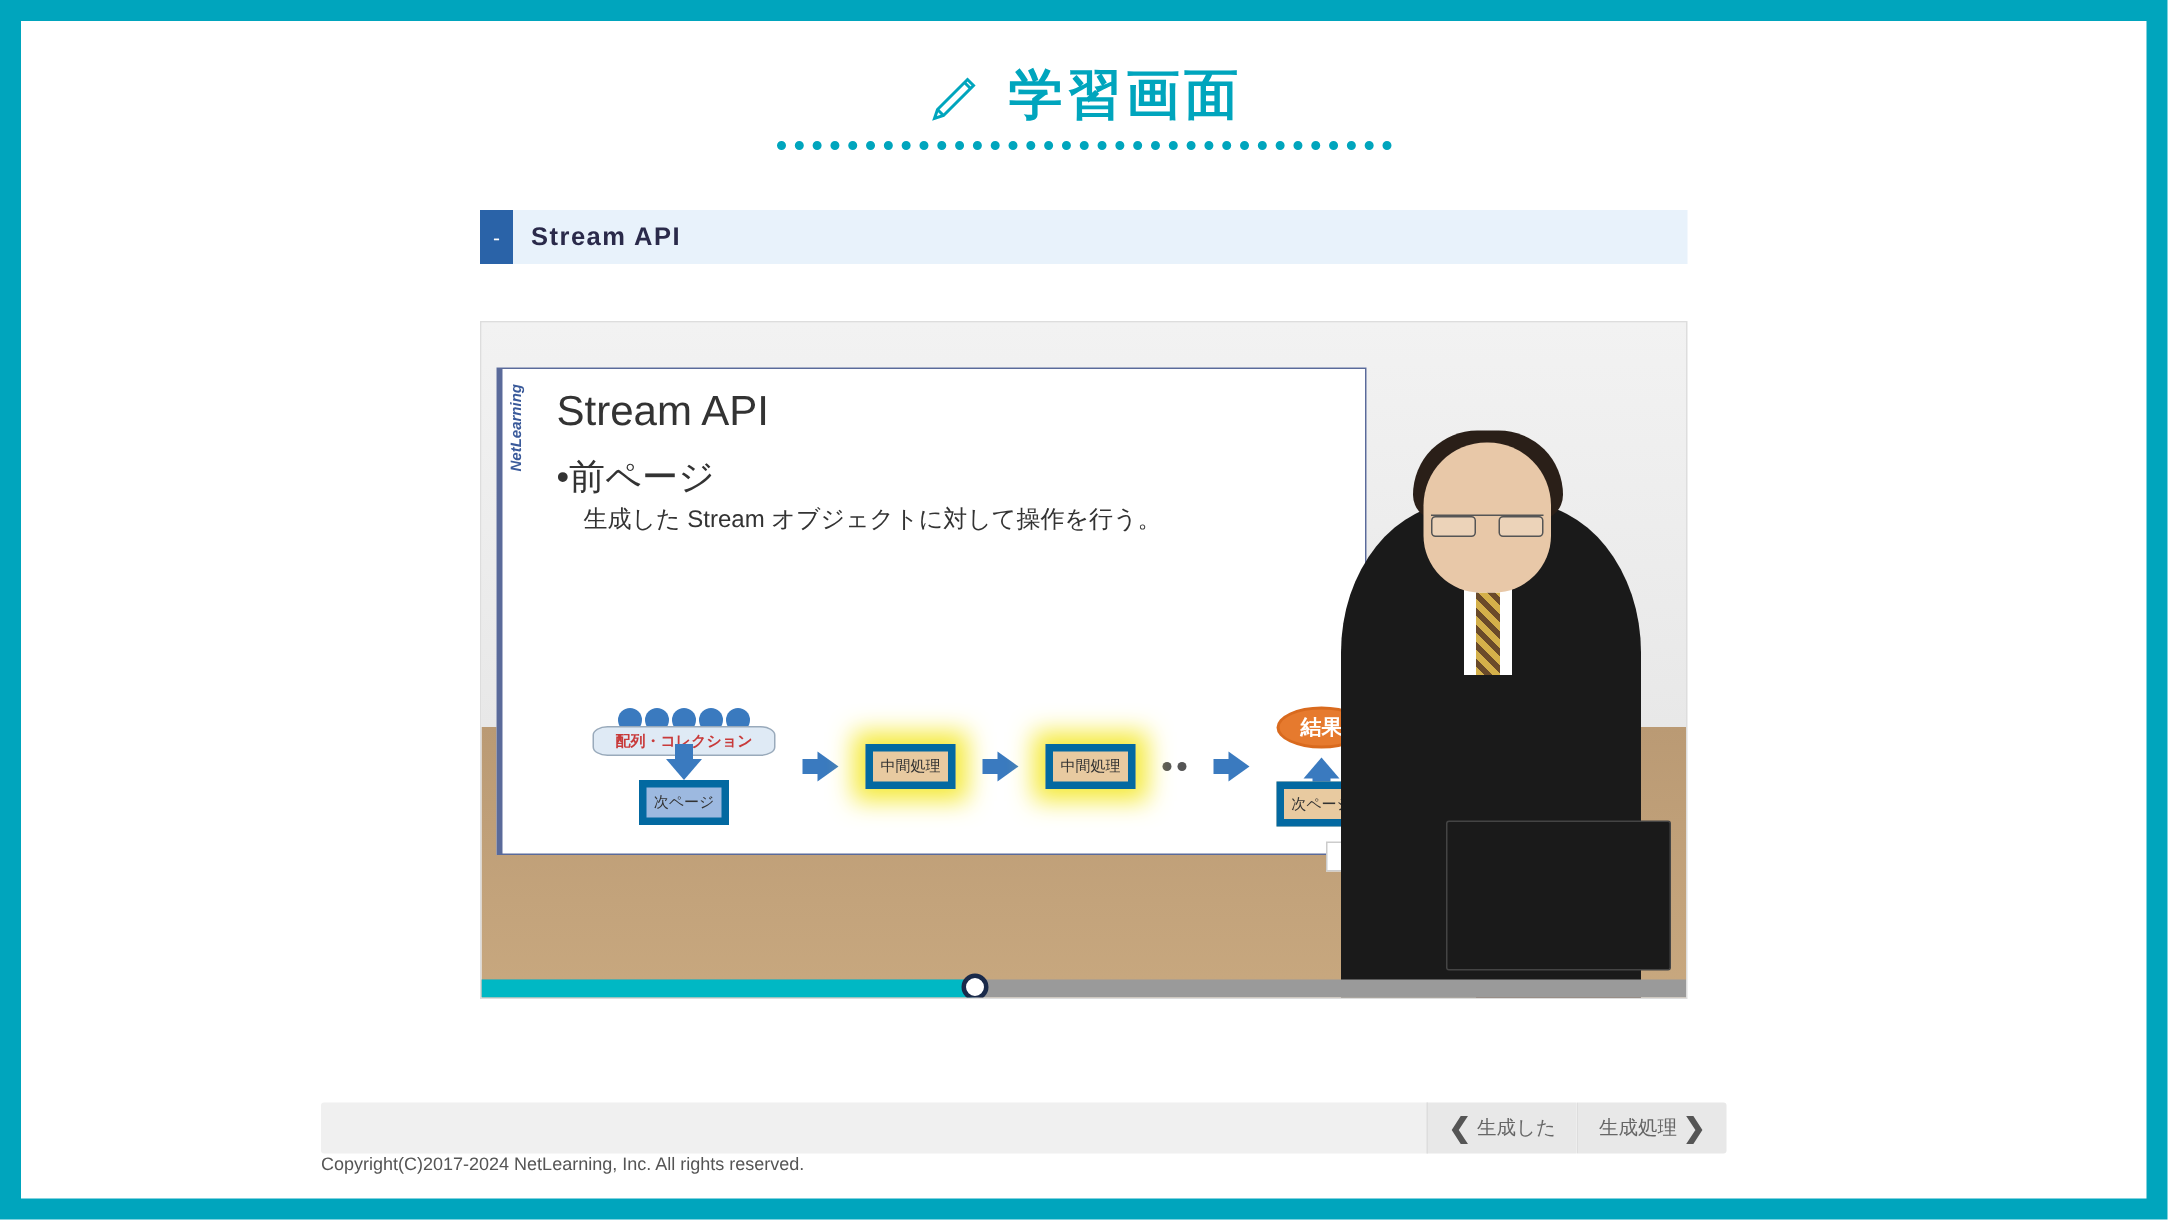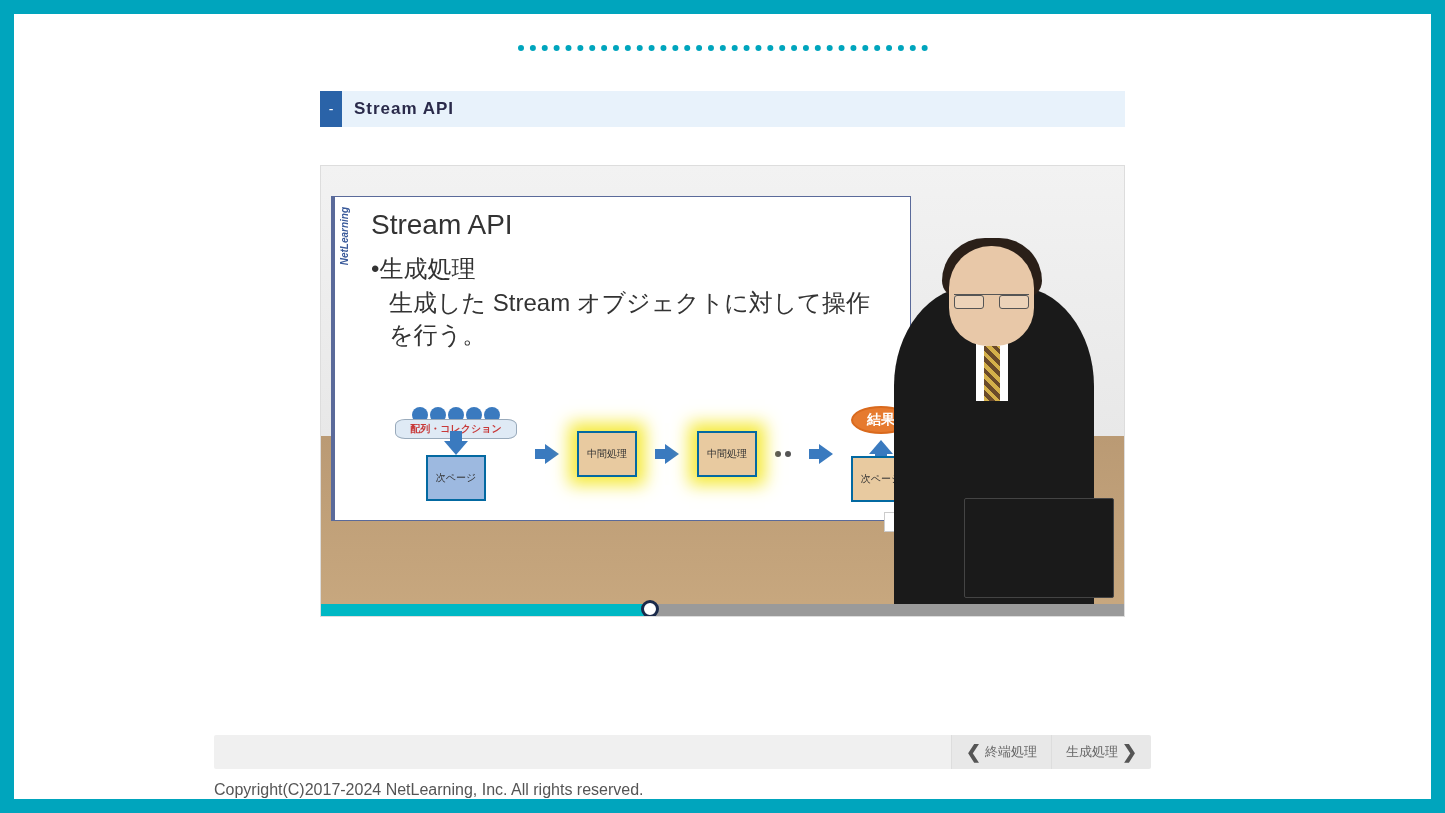--- a/index.html
+++ b/index.html
@@ -118,21 +118,21 @@
     color: #333;
   }
   .slide-bullet {
     margin-top: 12px;
   }
   .slide-bullet-label {
     font-size: 24px;
     color: #333;
   }
   .slide-bullet-desc {
-    font-size: 24px;
+    font-size: 16px;
     color: #333;
     line-height: 1.35;
     padding-left: 18px;
     margin-top: 2px;
   }
 
   .diagram {
     position: absolute;
     left: 60px;
     bottom: 18px;
@@ -177,22 +177,22 @@
   .arrow-down::before{
     content:"";
     position:absolute;
     top:-24px; left:-6px;
     width:12px; height:12px;
     background:#3a7abf;
   }
 
   .proc-box {
     width: 60px;
-    height: 46px;
-    border: 2px solid #0369a1;
+    height: 30px;
+    border: 5px solid #0369a1;
     display: flex;
     align-items: center;
     justify-content: center;
     font-size: 10px;
     color: #333;
     position: relative;
   }
   .proc-blue { background: #9db9e0; }
   .proc-orange { background: #e8caa0; }
   .proc-glow {
@@ -399,49 +399,61 @@
     gap: 4px;
     font-size: 13px;
     color: #666;
     cursor: pointer;
   }
   .nav-btn:last-child { border-radius: 0 2px 2px 0; }
   .chev { font-size: 18px; font-weight: bold; color: #555;}
 
   .copyright {
     position: absolute;
-    bottom: 0;
+    bottom: 16px;
     left: 200px;
-    font-size: 16px;
+    font-size: 12px;
     color: #555;
   }
 </style>
 </head>
 <body>
 
 <div class="page-header">
+  <div class="header-row">
+    <span class="pencil-icon">
+      <svg viewBox="0 0 40 40">
+        <g fill="none" stroke="#00a5bd" stroke-width="2">
+          <path d="M8 32 L28 12 L32 16 L12 36 L6 38 L8 32 Z"></path>
+          <path d="M26 14 L30 18"></path>
+          <path d="M8 32 L12 36"></path>
+        </g>
+      </svg>
+    </span>
+    <span class="header-title">学習画面</span>
+  </div>
   <div class="dotted-underline"></div>
 </div>
 
 <div class="content">
 
   <div class="lesson-bar">
     <div class="lesson-bar-accent">-</div>
     <div class="lesson-bar-title">Stream API</div>
   </div>
 
   <div class="video-frame">
     <div class="video-inner">
 
       <div class="slide">
         <div class="slide-brand">NetLearning</div>
         <div class="slide-body">
           <div class="slide-title">Stream API</div>
           <div class="slide-bullet">
-            <div class="slide-bullet-label">•生成処理</div>
+            <div class="slide-bullet-label">•前ページ</div>
             <div class="slide-bullet-desc">生成した Stream オブジェクトに対して操作を行う。</div>
           </div>
         </div>
 
         <div class="diagram">
           <div class="source-stack">
             <div class="circles-row">
               <span class="circle"></span>
                 <span class="circle"></span>
                 <span class="circle"></span>
@@ -497,21 +509,21 @@
       </div>
     </div>
   </div>
 
 </div>
 
 <div class="bottom-nav">
   <div class="nav-blank"></div>
   <div class="nav-btn">
     <span class="chev">❮</span>
-    <span>終端処理</span>
+    <span>生成した</span>
   </div>
   <div class="nav-btn">
     <span>生成処理</span>
     <span class="chev">❯</span>
   </div>
 </div>
 
 <div class="copyright">Copyright(C)2017-2024 NetLearning, Inc. All rights reserved.</div>
 
 </body></html>

